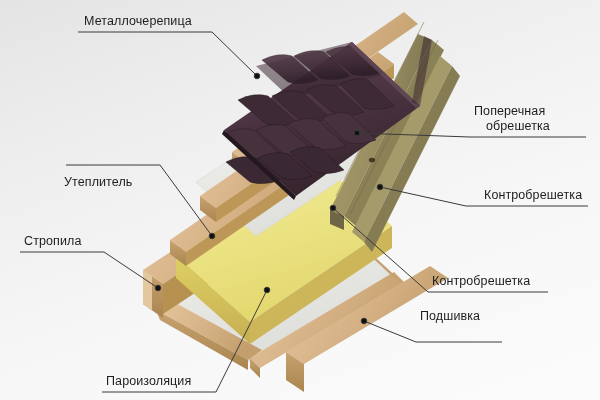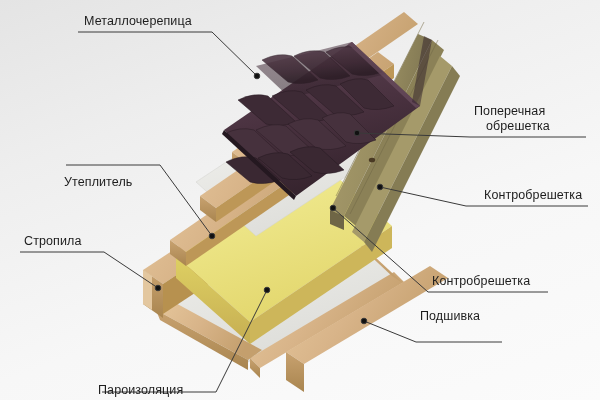--- a/index.html
+++ b/index.html
@@ -244,17 +244,17 @@
   </div>
 
   <div class="label" style="left:64px; top:147px;margin-top:28px;">
     <span class="label-text">Утеплитель</span>
   </div>
 
   <div class="label" style="left:24px; top:234px;text-align:center;">
     <span class="label-text">Стропила</span>
   </div>
 
-  <div class="label" style="left:98px; top:374px;margin-top:9px;">
+  <div class="label" style="left:106px; top:374px;">
     <span class="label-text">Пароизоляция</span>
   </div>
 
 </div>
 
 </body></html>

